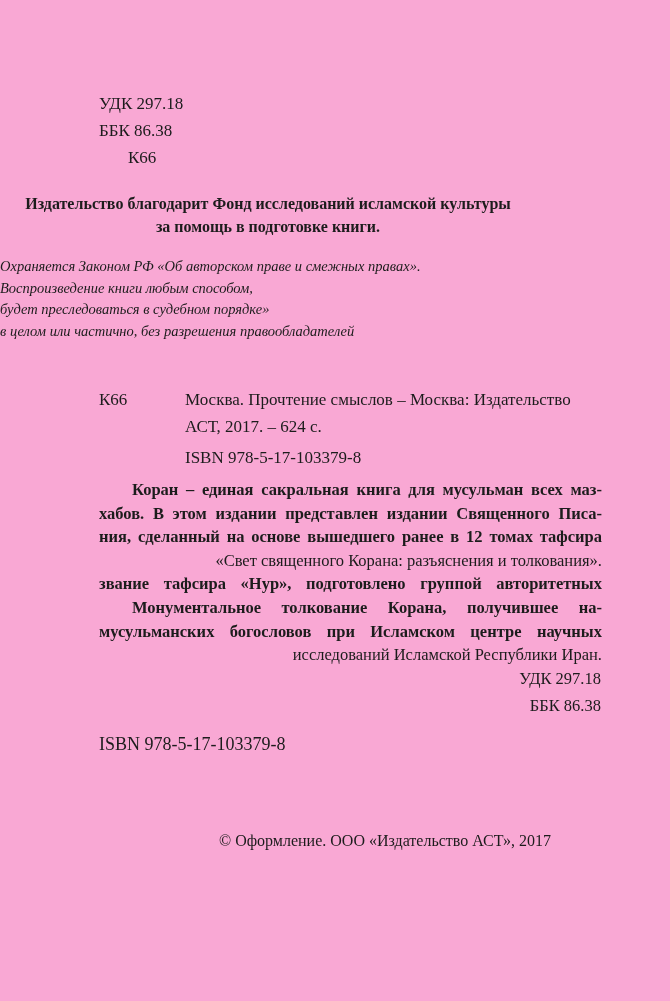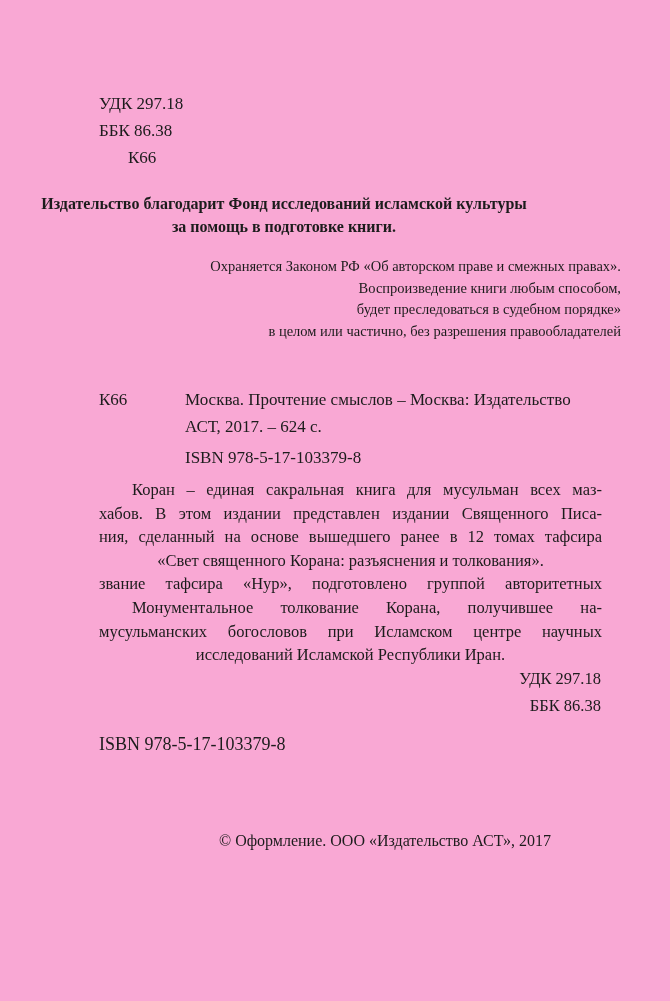--- a/index.html
+++ b/index.html
@@ -23,35 +23,36 @@
   .header-codes {
     left: 99px;
     top: 90px;
     font-size: 17px;
     line-height: 27px;
   }
   .header-codes .author-sign { padding-left: 29px; }
 
   
   .gratitude {
-    left: 16px;
+    left: 0;
     top: 192px;
     width: 536px;
     text-align: center;
     font-weight: bold;
     font-size: 16px;
     line-height: 23px;
   }
 
   
   .law-notice {
     left: 0;
     top: 256px;
     width: 621px;
-    text-align: right;
+    text-align: left;
+    font-style: italic;
     font-size: 14.5px;
     line-height: 21.7px;
   }
 
   
   .catalog-code {
     left: 99px;
     top: 386px;
     font-size: 17px;
     line-height: 27px;
@@ -70,22 +71,22 @@
   }
 
   
   .annotation {
     left: 99px;
     top: 478px;
     width: 503px;
     font-size: 16.5px;
     line-height: 23.6px;
   }
-  .annotation .line { text-align: center; }
-  .annotation .line.j { text-align: justify; text-align-last: justify; }
+  .annotation .line { text-align: right; }
+  .annotation .line.j { text-align: justify; text-align-last: justify; font-weight: bold; }
   .annotation .line.indent { text-indent: 33px; }
 
   
   .footer-codes {
     left: 0;
     top: 665px;
     width: 601px;
     text-align: right;
     font-size: 16.5px;
     line-height: 27px;

